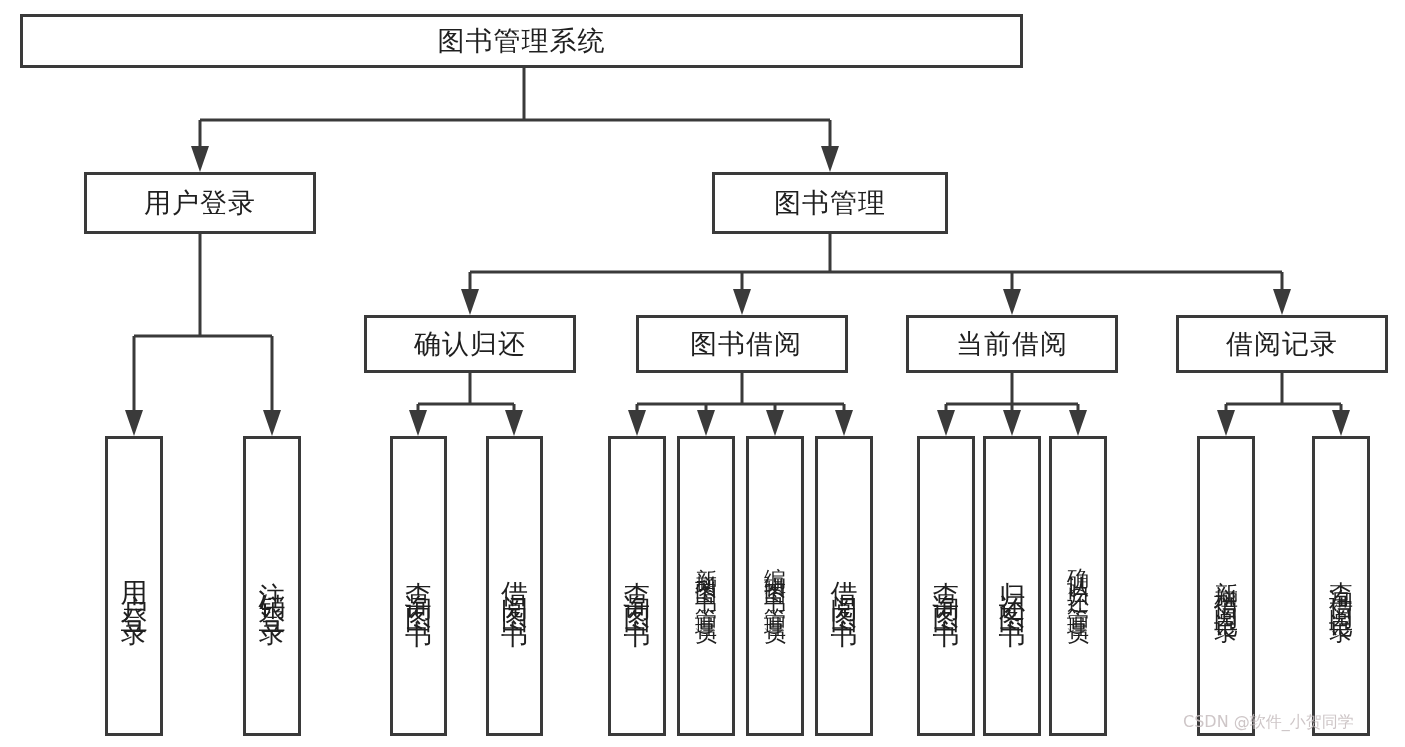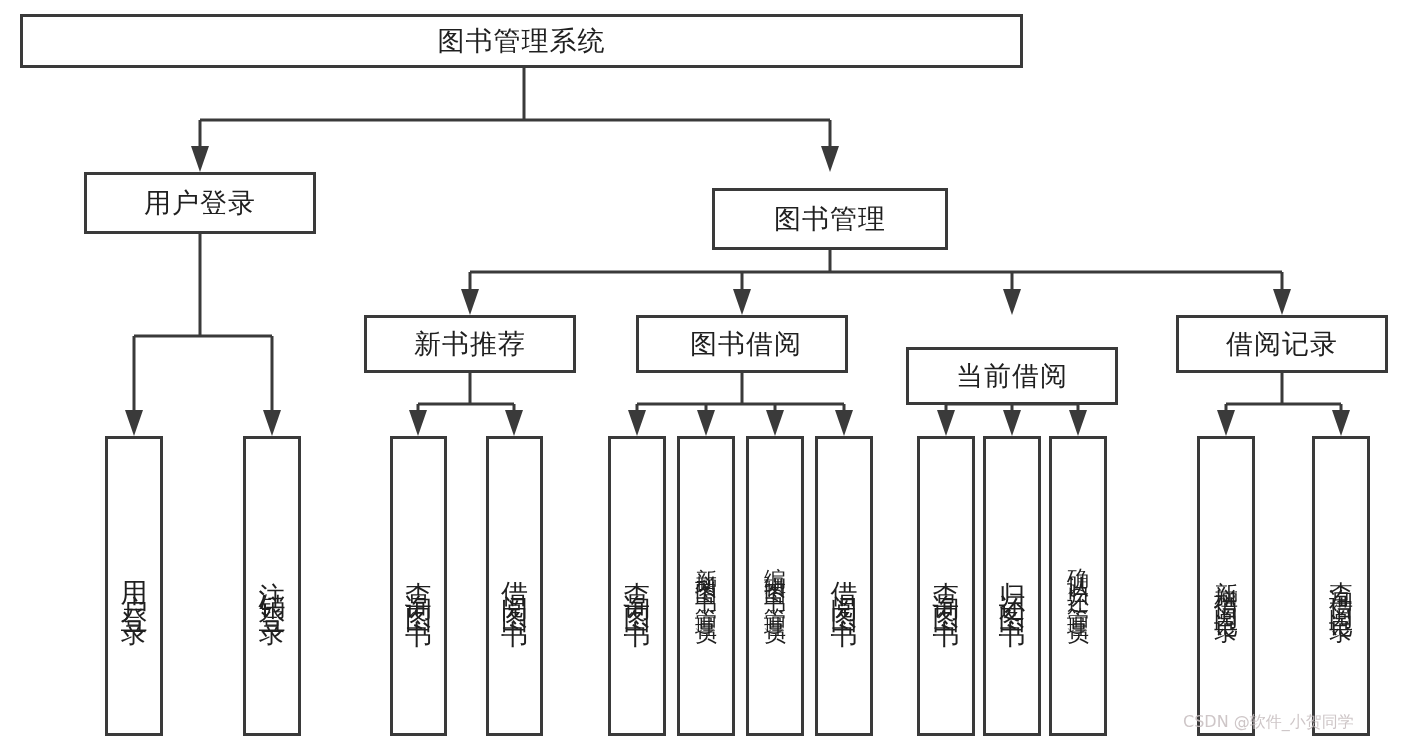--- a/index.html
+++ b/index.html
@@ -88,31 +88,31 @@
       <polygon points="1332,410 1350,410 1341,436"></polygon>
     </svg>
 
   <div class="node h" style="left:20px;top:14px;width:1003px;height:54px;">
     <span>图书管理系统</span>
   </div>
 
   <div class="node h" style="left:84px;top:172px;width:232px;height:62px;">
     <span>用户登录</span>
   </div>
-  <div class="node h" style="left:712px;top:172px;width:236px;height:62px;margin-top:16px;">
+  <div class="node h" style="left:712px;top:172px;width:236px;height:62px;">
     <span>图书管理</span>
   </div>
 
   <div class="node h" style="left:364px;top:315px;width:212px;height:58px;">
-    <span>新书推荐</span>
+    <span>确认归还</span>
   </div>
   <div class="node h" style="left:636px;top:315px;width:212px;height:58px;padding-left:8px;">
     <span>图书借阅</span>
   </div>
-  <div class="node h" style="left:906px;top:315px;width:212px;height:58px;margin-top:32px;">
+  <div class="node h" style="left:906px;top:315px;width:212px;height:58px;">
     <span>当前借阅</span>
   </div>
   <div class="node h" style="left:1176px;top:315px;width:212px;height:58px;">
     <span>借阅记录</span>
   </div>
 
   <div class="node v v-s" style="left:105px;top:436px;width:58px;height:300px;">
     <span>用户登录</span>
   </div>
   <div class="node v v-s" style="left:243px;top:436px;width:58px;height:300px;">

